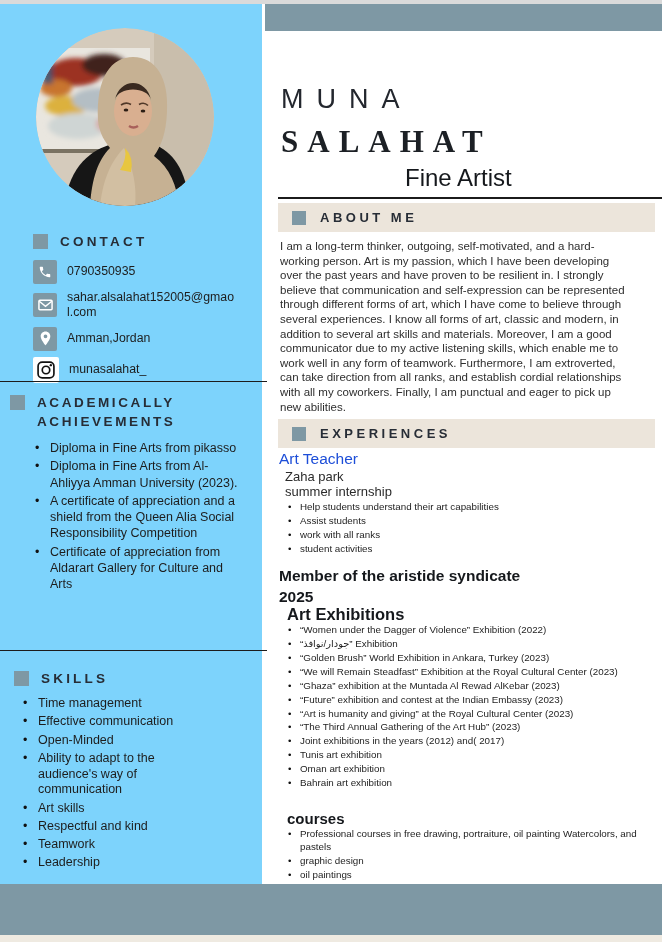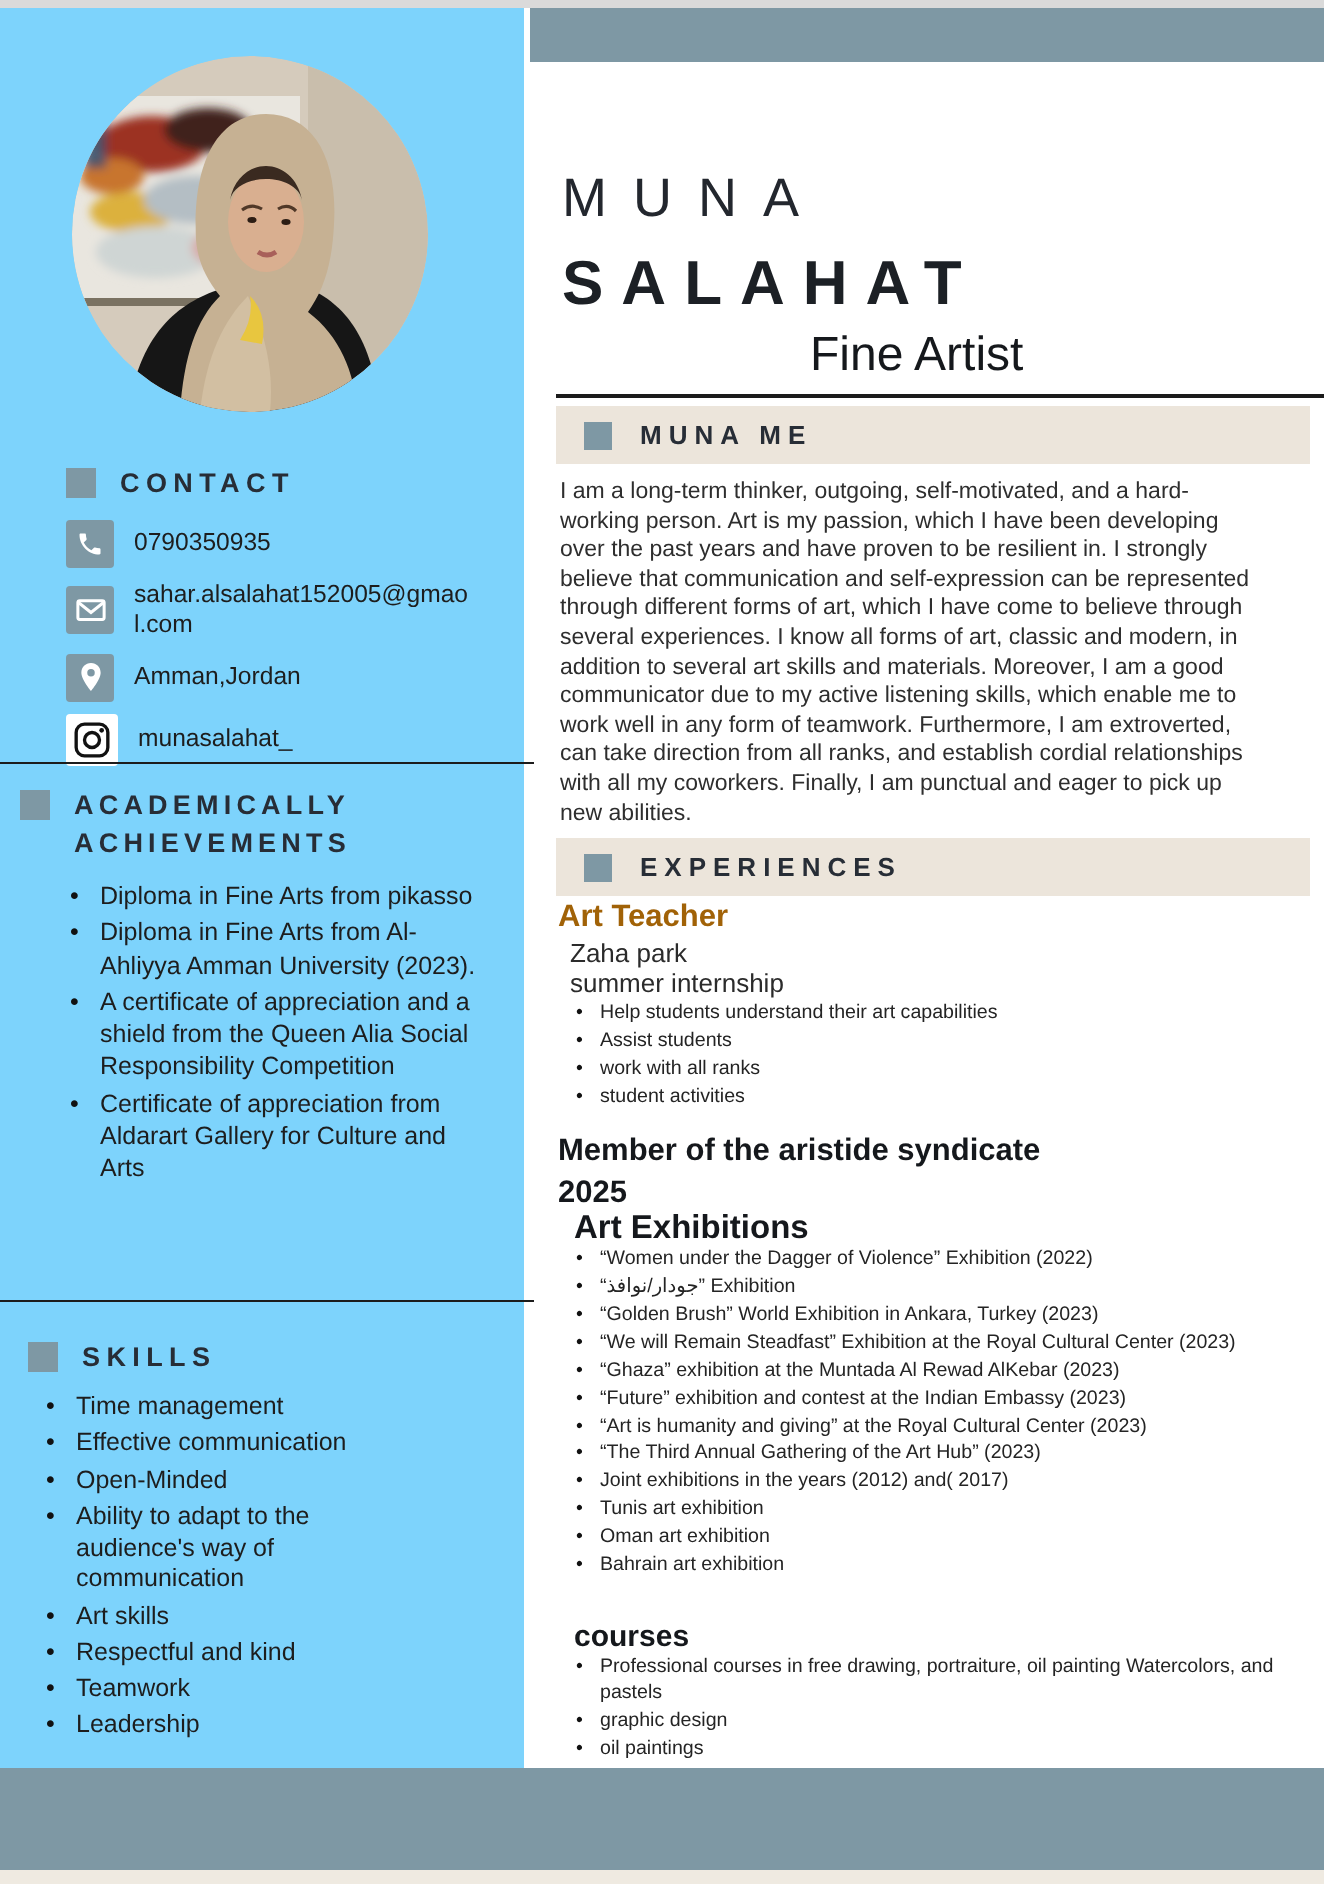--- a/index.html
+++ b/index.html
@@ -33,29 +33,29 @@
   ul{margin:0;padding:0;list-style:none;}
   .side-list li{position:relative;padding-left:0;margin-bottom:2px;line-height:1.3;color:#1d1d1d;}
   .side-list li::before{content:"•";position:absolute;left:-15px;color:#111;}
   .ach-list{position:absolute;left:50px;top:436px;width:190px;font-size:12.5px;}
   .skills-list{position:absolute;left:38px;top:692px;width:165px;font-size:12.5px;}
   .skills-list li{margin-bottom:2.5px;line-height:1.26;}
 
   
   .main{position:absolute;left:278px;top:0;width:384px;height:942px;}
   .name-first{position:absolute;left:3px;top:84px;font-size:27px;letter-spacing:13px;color:#23272e;}
-  .name-last{position:absolute;left:3px;top:124px;font-size:31px;font-weight:bold;letter-spacing:9px;color:#1c2025;}
+  .name-last{position:absolute;left:3px;top:124px;font-size:31px;font-weight:bold;letter-spacing:9px;color:#1c2025;font-family:Liberation Serif, serif;}
   .name-title{position:absolute;left:127px;top:164px;font-size:24px;color:#15181c;}
   .rule{position:absolute;left:0;top:197px;width:384px;border-top:2px solid #1b1b1b;}
   .band{position:absolute;left:0;width:377px;height:29px;background:#ece5db;display:flex;align-items:center;gap:14px;padding-left:14px;box-sizing:border-box;font-weight:bold;font-size:13px;letter-spacing:3.5px;color:#272d36;}
   .band .sq{width:14px;height:14px;margin-top:0;}
   .about-band{top:203px;}
   .about-text{position:absolute;left:2px;top:239px;width:352px;font-size:11.5px;line-height:1.27;color:#2e2e2e;}
   .exp-band{top:419px;}
-  .job-title{position:absolute;left:1px;top:450px;font-size:15.5px;font-weight:bold;color:#a16207;}
+  .job-title{position:absolute;left:1px;top:450px;font-size:15.5px;font-weight:normal;color:#1d4ed8;}
   .employer{position:absolute;left:7px;top:469px;font-size:13px;color:#2b2b2b;}
   .period{position:absolute;left:7px;top:484px;font-size:13px;color:#2b2b2b;}
   .m-list li{position:relative;margin-bottom:1.4px;line-height:1.3;color:#242424;}
   .m-list li::before{content:"•";position:absolute;left:-12px;color:#111;}
   .duties{position:absolute;left:22px;top:501px;width:350px;font-size:9.8px;}
   .membership{position:absolute;left:1px;top:567px;font-size:15.5px;font-weight:bold;color:#15181c;text-align:center;}
   .membership-year{position:absolute;left:1px;top:588px;font-size:15.5px;font-weight:bold;color:#15181c;}
   .exh-h{position:absolute;left:9px;top:605px;font-size:16.5px;font-weight:bold;color:#15181c;}
   .exh-list{position:absolute;left:22px;top:624px;width:360px;font-size:9.8px;}
   .exh-list li{line-height:1.28;}
@@ -193,21 +193,21 @@
 
   <div class="main">
 
     <div class="name-first">MUNA</div>
     <div class="name-last">SALAHAT</div>
     <div class="name-title">Fine Artist</div>
     <div class="rule"></div>
 
     <div class="band about-band">
       <span class="sq"></span>
-      <span>MUNA ME</span>
+      <span>ABOUT ME</span>
     </div>
     <div class="about-text">I am a long-term thinker, outgoing, self-motivated, and a hard-working person. Art is my passion, which I have been developing over the past years and have proven to be resilient in. I strongly believe that communication and self-expression can be represented through different forms of art, which I have come to believe through several experiences. I know all forms of art, classic and modern, in addition to several art skills and materials. Moreover, I am a good communicator due to my active listening skills, which enable me to work well in any form of teamwork. Furthermore, I am extroverted, can take direction from all ranks, and establish cordial relationships with all my coworkers. Finally, I am punctual and eager to pick up new abilities.</div>
 
     <div class="band exp-band">
       <span class="sq"></span>
       <span>EXPERIENCES</span>
     </div>
 
     <div class="job-title">Art Teacher</div>
     <div class="employer">Zaha park</div>

